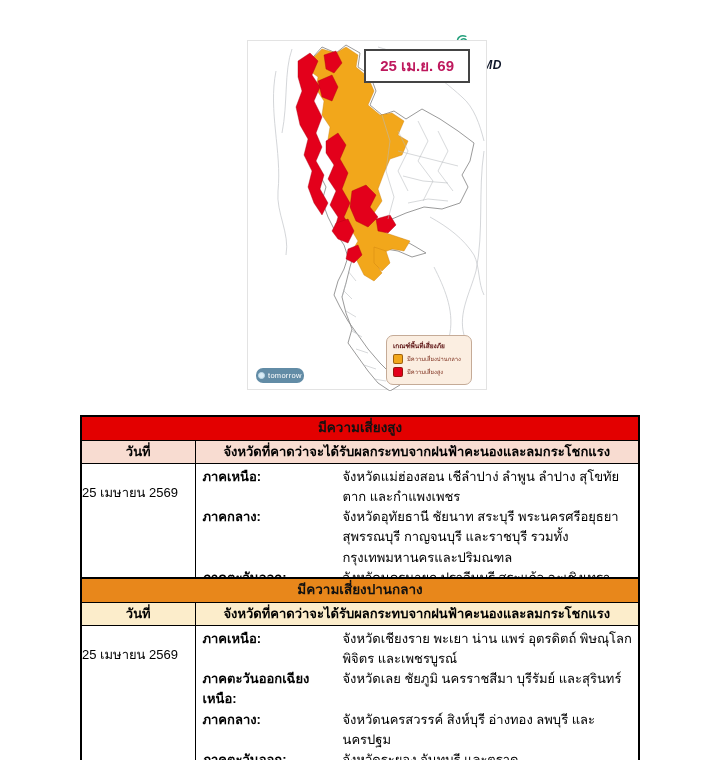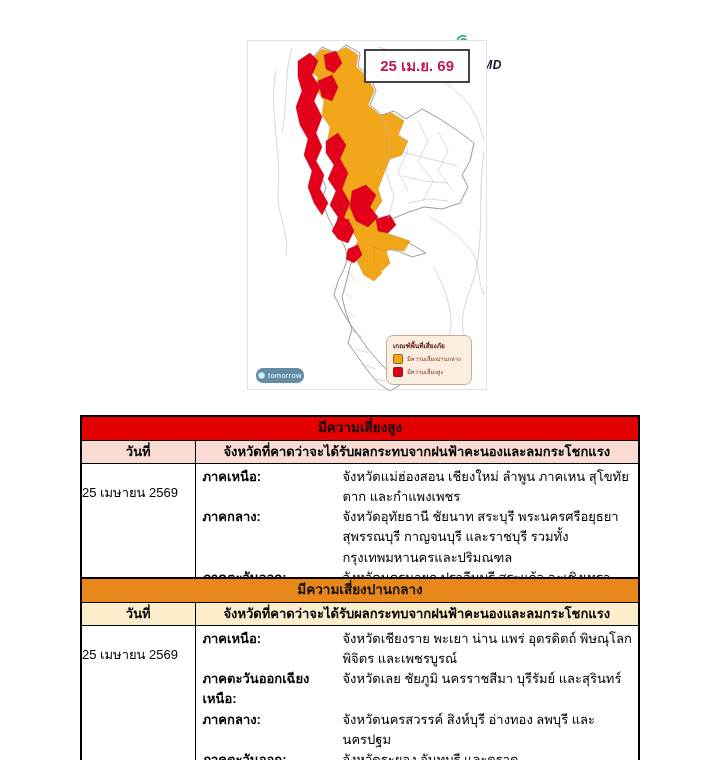--- a/index.html
+++ b/index.html
@@ -155,21 +155,21 @@
   </tr>
   <tr>
     <td class="subhead-cell" style="background-color: rgb(248, 220, 209);">วันที่</td>
     <td class="subhead-cell" style="background-color: rgb(248, 220, 209);">จังหวัดที่คาดว่าจะได้รับผลกระทบจากฝนฟ้าคะนองและลมกระโชกแรง</td>
   </tr>
   <tr>
     <td class="date-cell">25 เมษายน 2569</td>
     <td class="body-cell">
       <div class="region-row">
         <div class="region-label">ภาคเหนือ:</div>
-        <div class="provinces">จังหวัดแม่ฮ่องสอน เชียงใหม่ ลำพูน ภาคเหน สุโขทัย ตาก และกำแพงเพชร</div>
+        <div class="provinces">จังหวัดแม่ฮ่องสอน เชีลำปาง่ ลำพูน ลำปาง สุโขทัย ตาก และกำแพงเพชร</div>
       </div>
       <div class="region-row">
         <div class="region-label">ภาคกลาง:</div>
         <div class="provinces">จังหวัดอุทัยธานี ชัยนาท สระบุรี พระนครศรีอยุธยา สุพรรณบุรี กาญจนบุรี และราชบุรี รวมทั้งกรุงเทพมหานครและปริมณฑล</div>
       </div>
       <div class="region-row">
         <div class="region-label">ภาคตะวันออก:</div>
         <div class="provinces">จังหวัดนครนายก ปราจีนบุรี สระแก้ว ฉะเชิงเทรา และชลบุรี</div>
       </div>
     </td>

